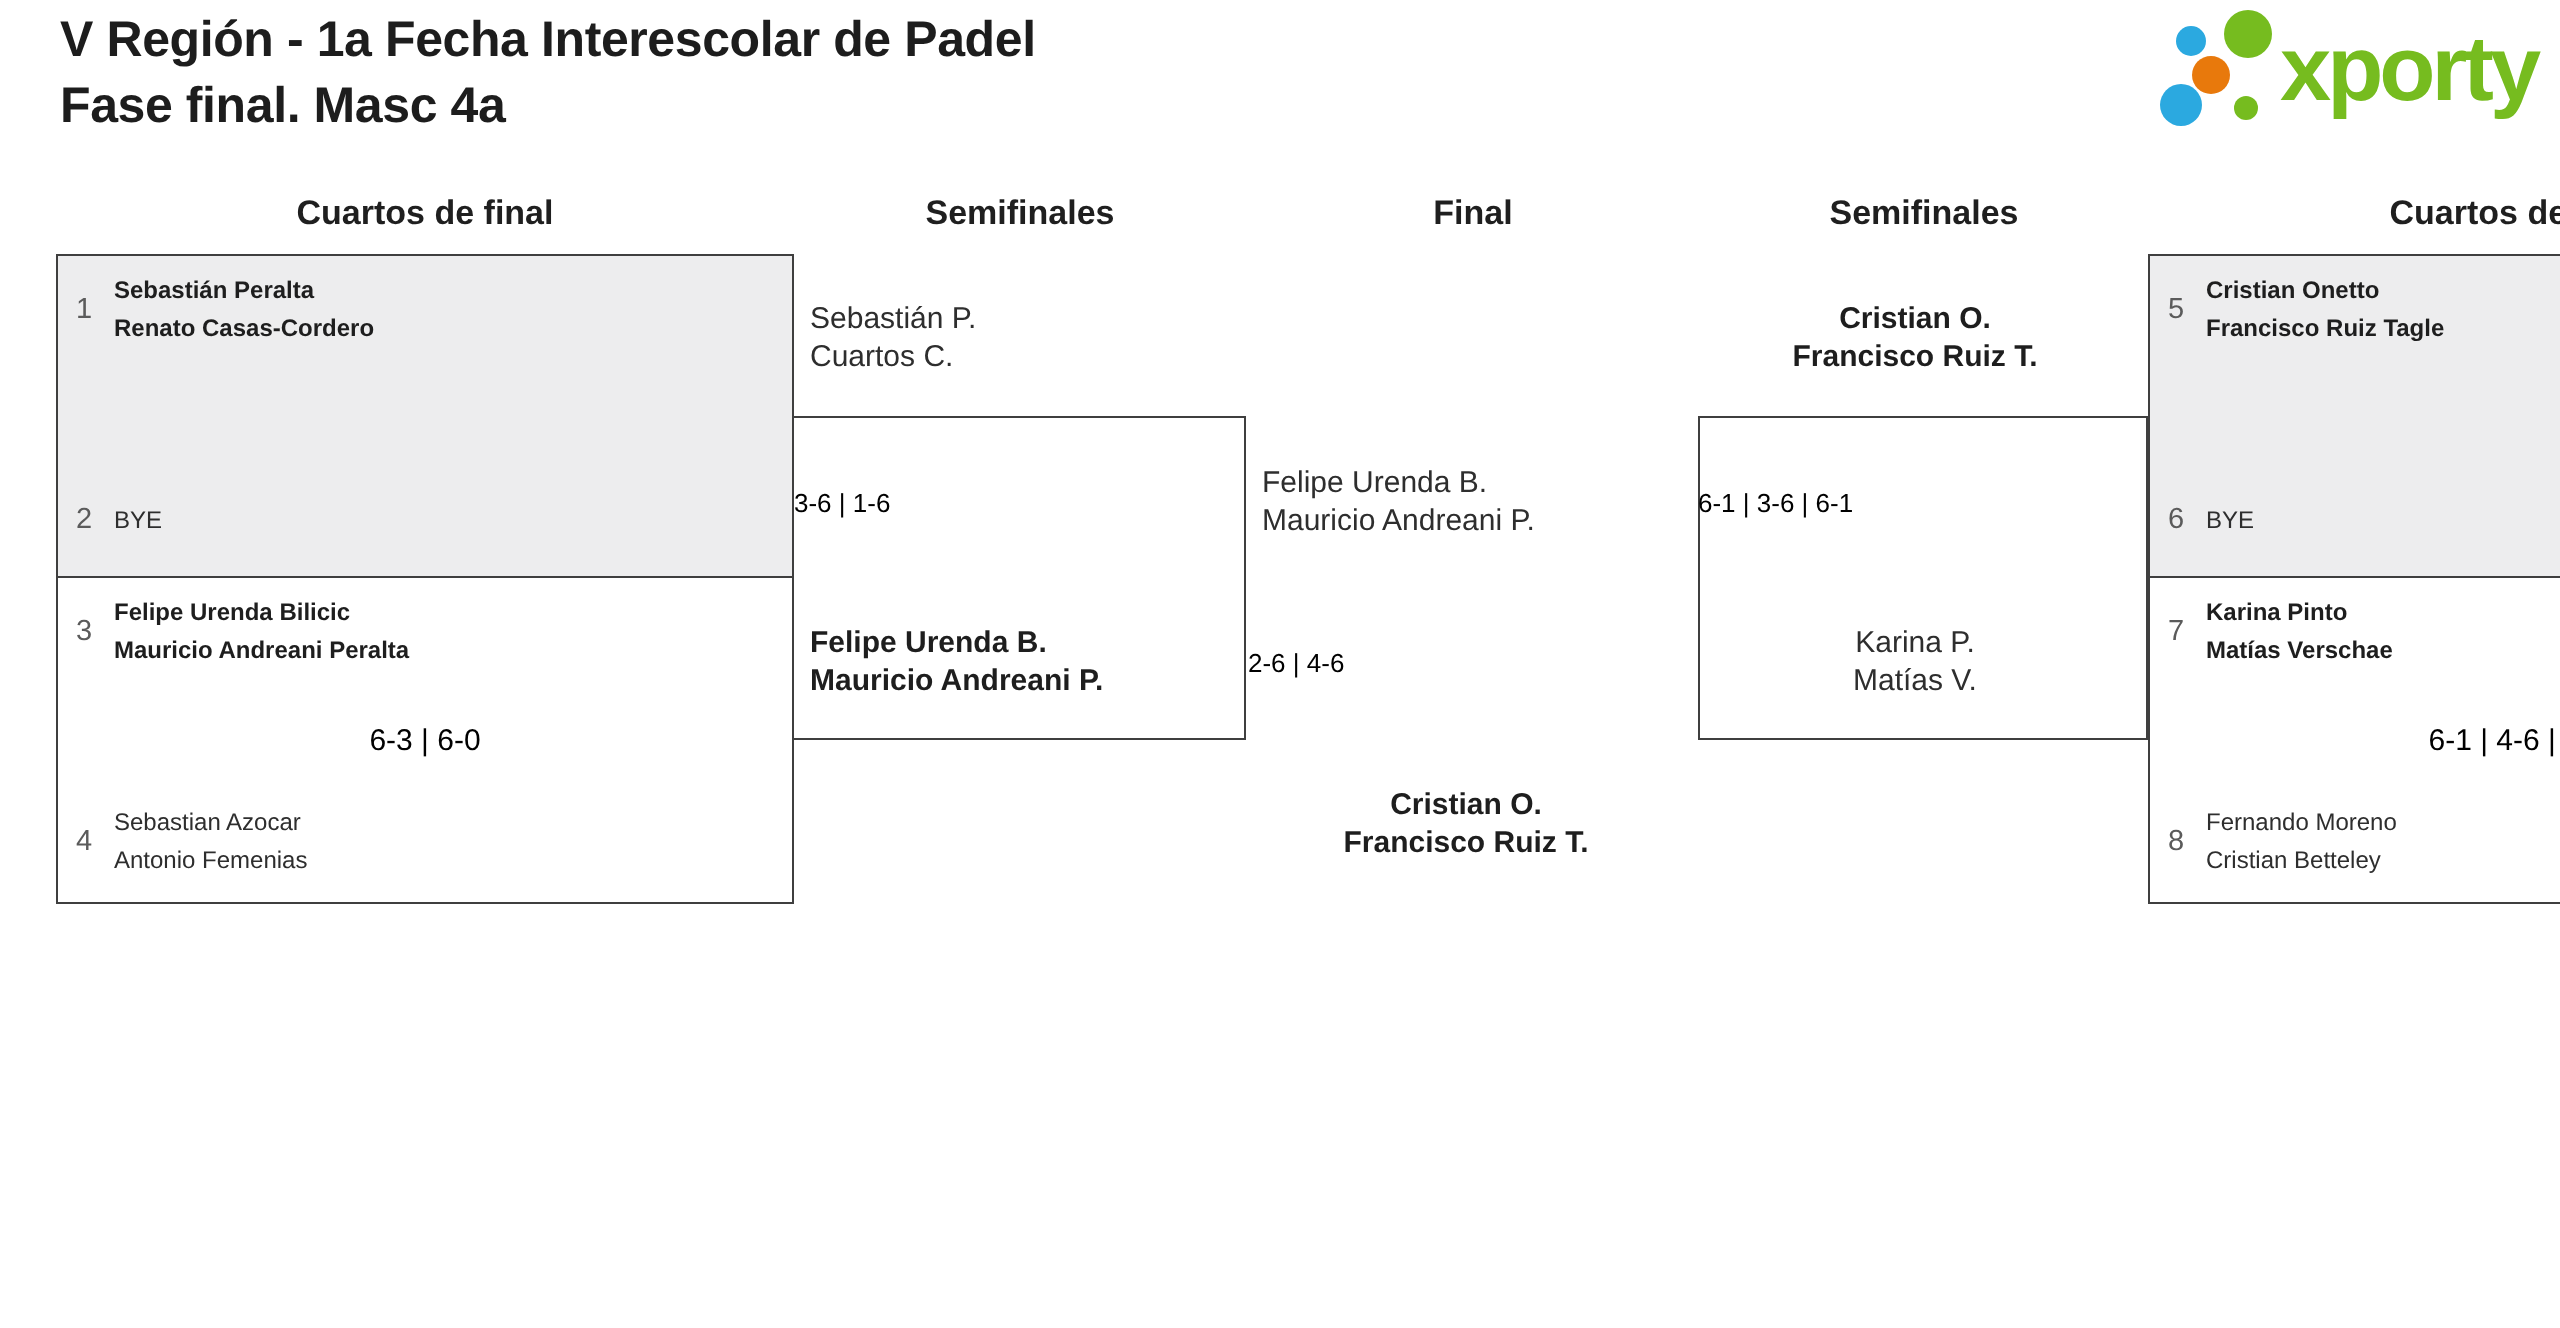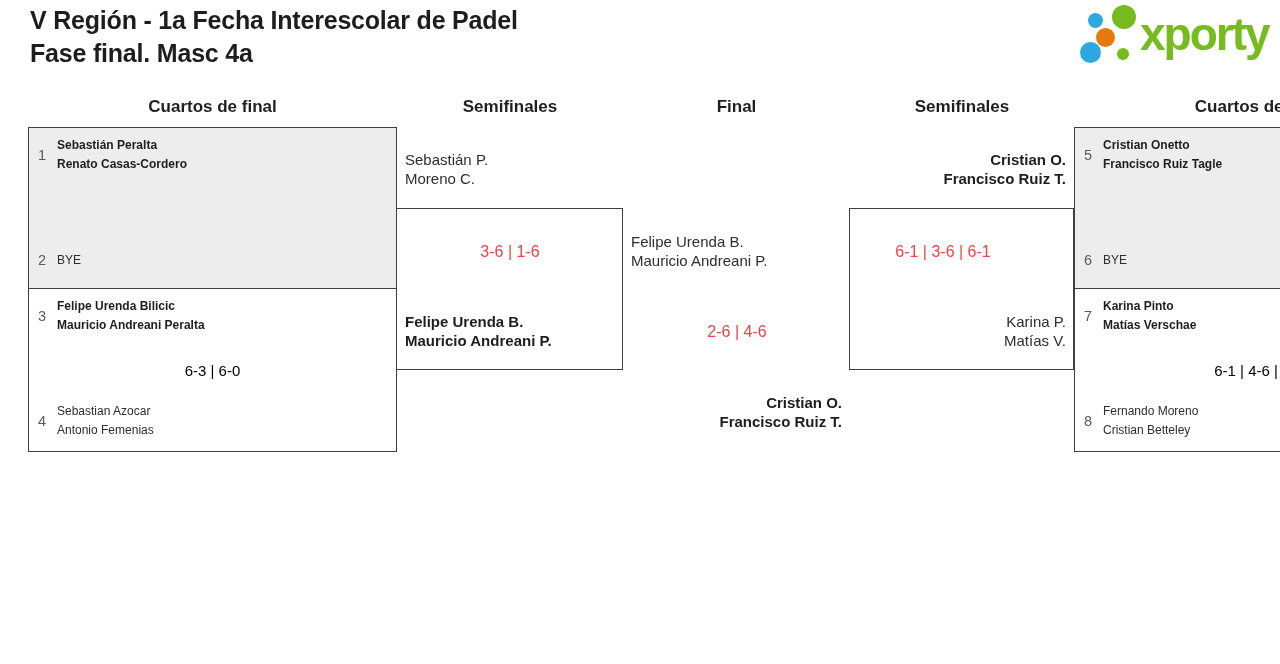--- a/index.html
+++ b/index.html
@@ -67,22 +67,22 @@
   }
   .prow .names.winner { font-weight:700; color:#1e1e1e; }
   .qf-score {
     position:absolute; left:0; right:0; top:72px; text-align:center;
     font-size:15px; line-height:19px; color:#000000;
   }
 
   
   .nblock { font-size:15px; line-height:19px; color:#2e2e2e; white-space:nowrap; }
   .nblock.winner { font-weight:700; color:#1e1e1e; }
-  .nblock.right { text-align:right; white-space:normal; }
-  .sblock { font-size:16px; line-height:19px; color:#ef4444; text-align:center; }
+  .nblock.right { text-align:center; white-space:normal; }
+  .sblock { font-size:13px; line-height:19px; color:#000000; }
 
   #sf-l-top    { left:377px; top:150px; }
   #sf-l-score  { left:369px; top:242px; width:226px; }
   #sf-l-bot    { left:377px; top:312px; }
   #final-top   { left:603px; top:232px; }
   #final-score { left:596px; top:322px; width:226px; }
   #final-bot   { left:596px; top:393px; width:218px; }
   #sf-r-top    { left:821px; top:150px; width:217px; }
   #sf-r-score  { left:821px; top:242px; width:188px; }
   #sf-r-bot    { left:821px; top:312px; width:217px; }
@@ -140,21 +140,21 @@
       <span class="names">
         <span>Sebastian Azocar</span>
         <span>Antonio Femenias</span>
       </span>
     </div>
   </div>
 
   <div class="abs match-box" id="sf-l"></div>
   <div class="abs nblock" id="sf-l-top">
     <div>Sebastián P.</div>
-    <div>Moreno C.</div>
+    <div>Cuartos C.</div>
   </div>
   <div class="abs sblock" id="sf-l-score">3-6 | 1-6</div>
   <div class="abs nblock winner" id="sf-l-bot">
     <div>Felipe Urenda B.</div>
     <div>Mauricio Andreani P.</div>
   </div>
 
   <div class="abs nblock" id="final-top">
     <div>Felipe Urenda B.</div>
     <div>Mauricio Andreani P.</div>

